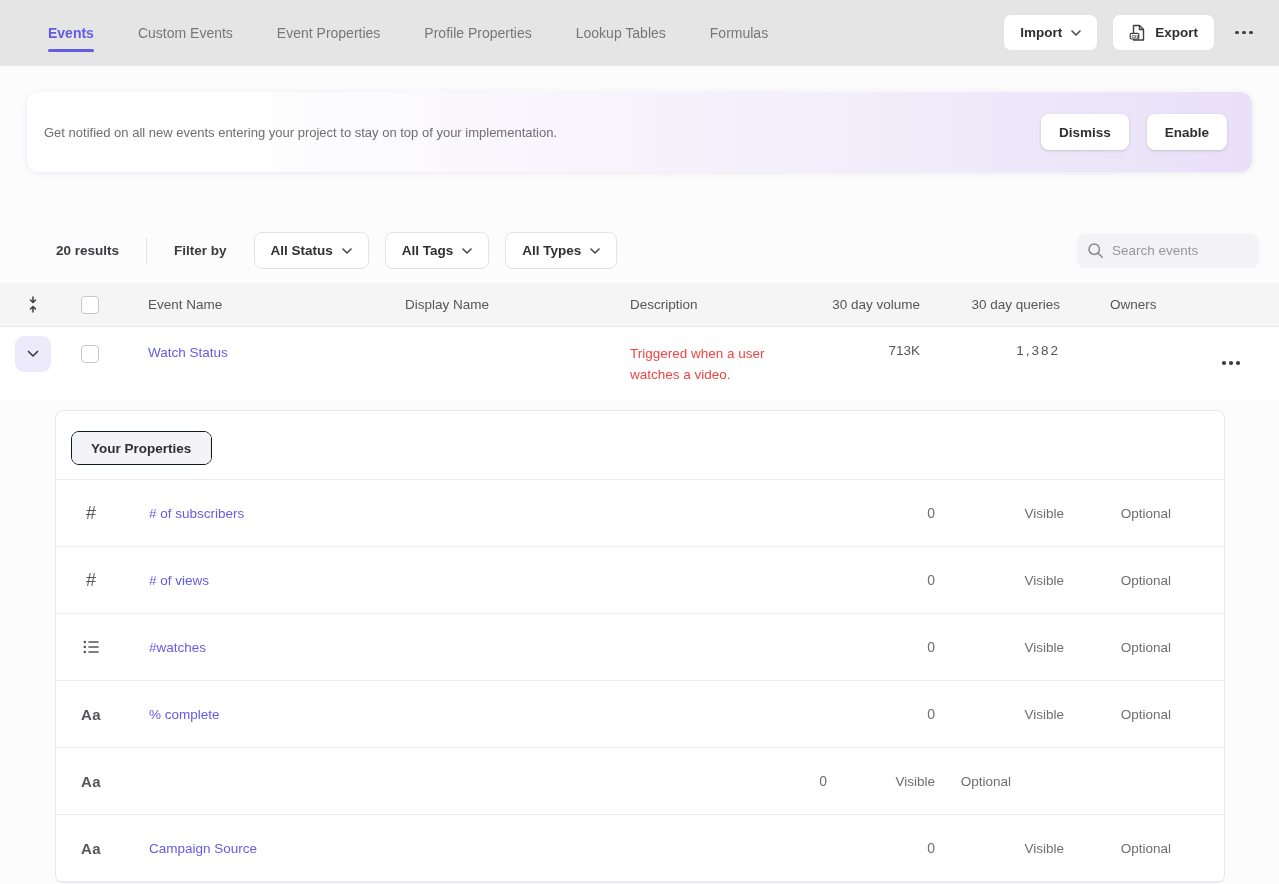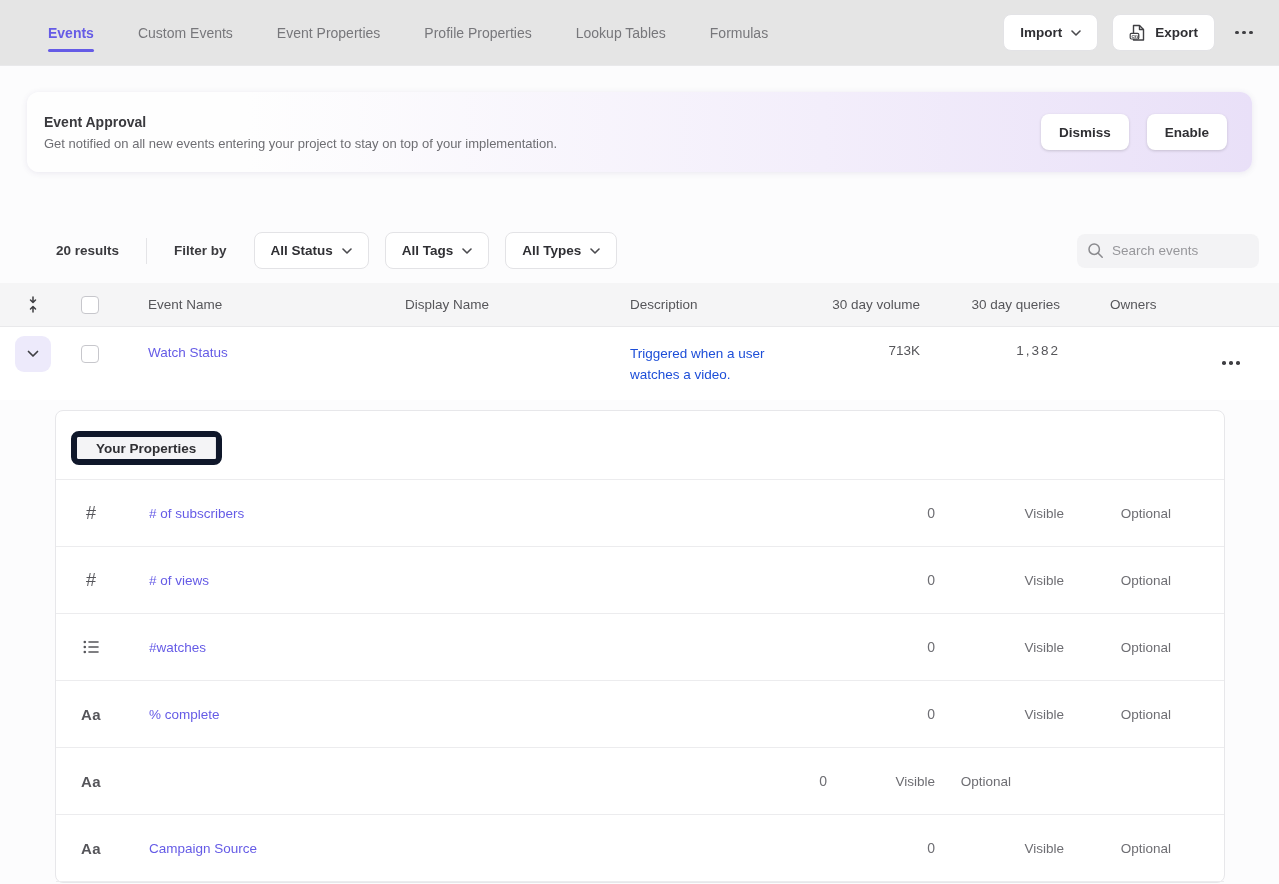--- a/index.html
+++ b/index.html
@@ -96,33 +96,33 @@
   .pad-owners { padding-left:50px; }
 
   .event-row { background:#fff; align-items:start; height:73px; }
   .event-row > div { padding-top:16px; }
   .expander-cell { padding-top:9px !important; display:flex; justify-content:center; }
   .expander {
     width:36px; height:36px; border-radius:9px; background:#edeafb;
     border:none; display:flex; align-items:center; justify-content:center; cursor:pointer;
   }
   .link { color:#655be6; font-size:13.5px; text-decoration:none; cursor:pointer; }
-  .desc { font-size:13.5px; color:#1d4ed8; line-height:21px; max-width:158px; }
+  .desc { font-size:13.5px; color:#ef4444; line-height:21px; max-width:158px; }
   .num { font-size:13.5px; color:#56565a; }
   .num-spaced { letter-spacing:2px; }
   .row-actions { display:flex; justify-content:flex-start; padding-left:16px; padding-top:21px !important; }
 
   
   .prop-card {
     margin:10px 54px 0 55px; background:#fff;
     border:1px solid #e7e7ea; border-radius:8px;
   }
   .card-tabs { padding:20px 0 14px 15px; border-bottom:1px solid #ececee; }
   .segmented {
-    display:inline-flex; border:6px solid #0f172a; border-radius:8px;
+    display:inline-flex; border:1px solid #0f172a; border-radius:8px;
     overflow:hidden; height:34px;
   }
   .seg-tab {
     display:flex; align-items:center; padding:0 19px; font-size:13.5px;
     cursor:pointer; white-space:nowrap;
   }
   .seg-tab.active {
     background:#f4f4f6; color:#2f2f33; font-weight:700;
     border-right:1px solid #e7e7ea;
   }
@@ -196,21 +196,20 @@
           <i></i>
           <i></i>
           <i></i>
         </span>
     </button>
   </div>
 </header>
 
 <section class="banner">
   <div class="banner-text">
-    <div class="banner-title">Event Approval</div>
     <div class="banner-desc">Get notified on all new events entering your project to stay on top of your implementation.</div>
   </div>
   <div class="banner-actions">
     <button class="btn-float">Dismiss</button>
     <button class="btn-float">Enable</button>
   </div>
 </section>
 
 <section class="filterbar">
   <span class="results">20 results</span>

